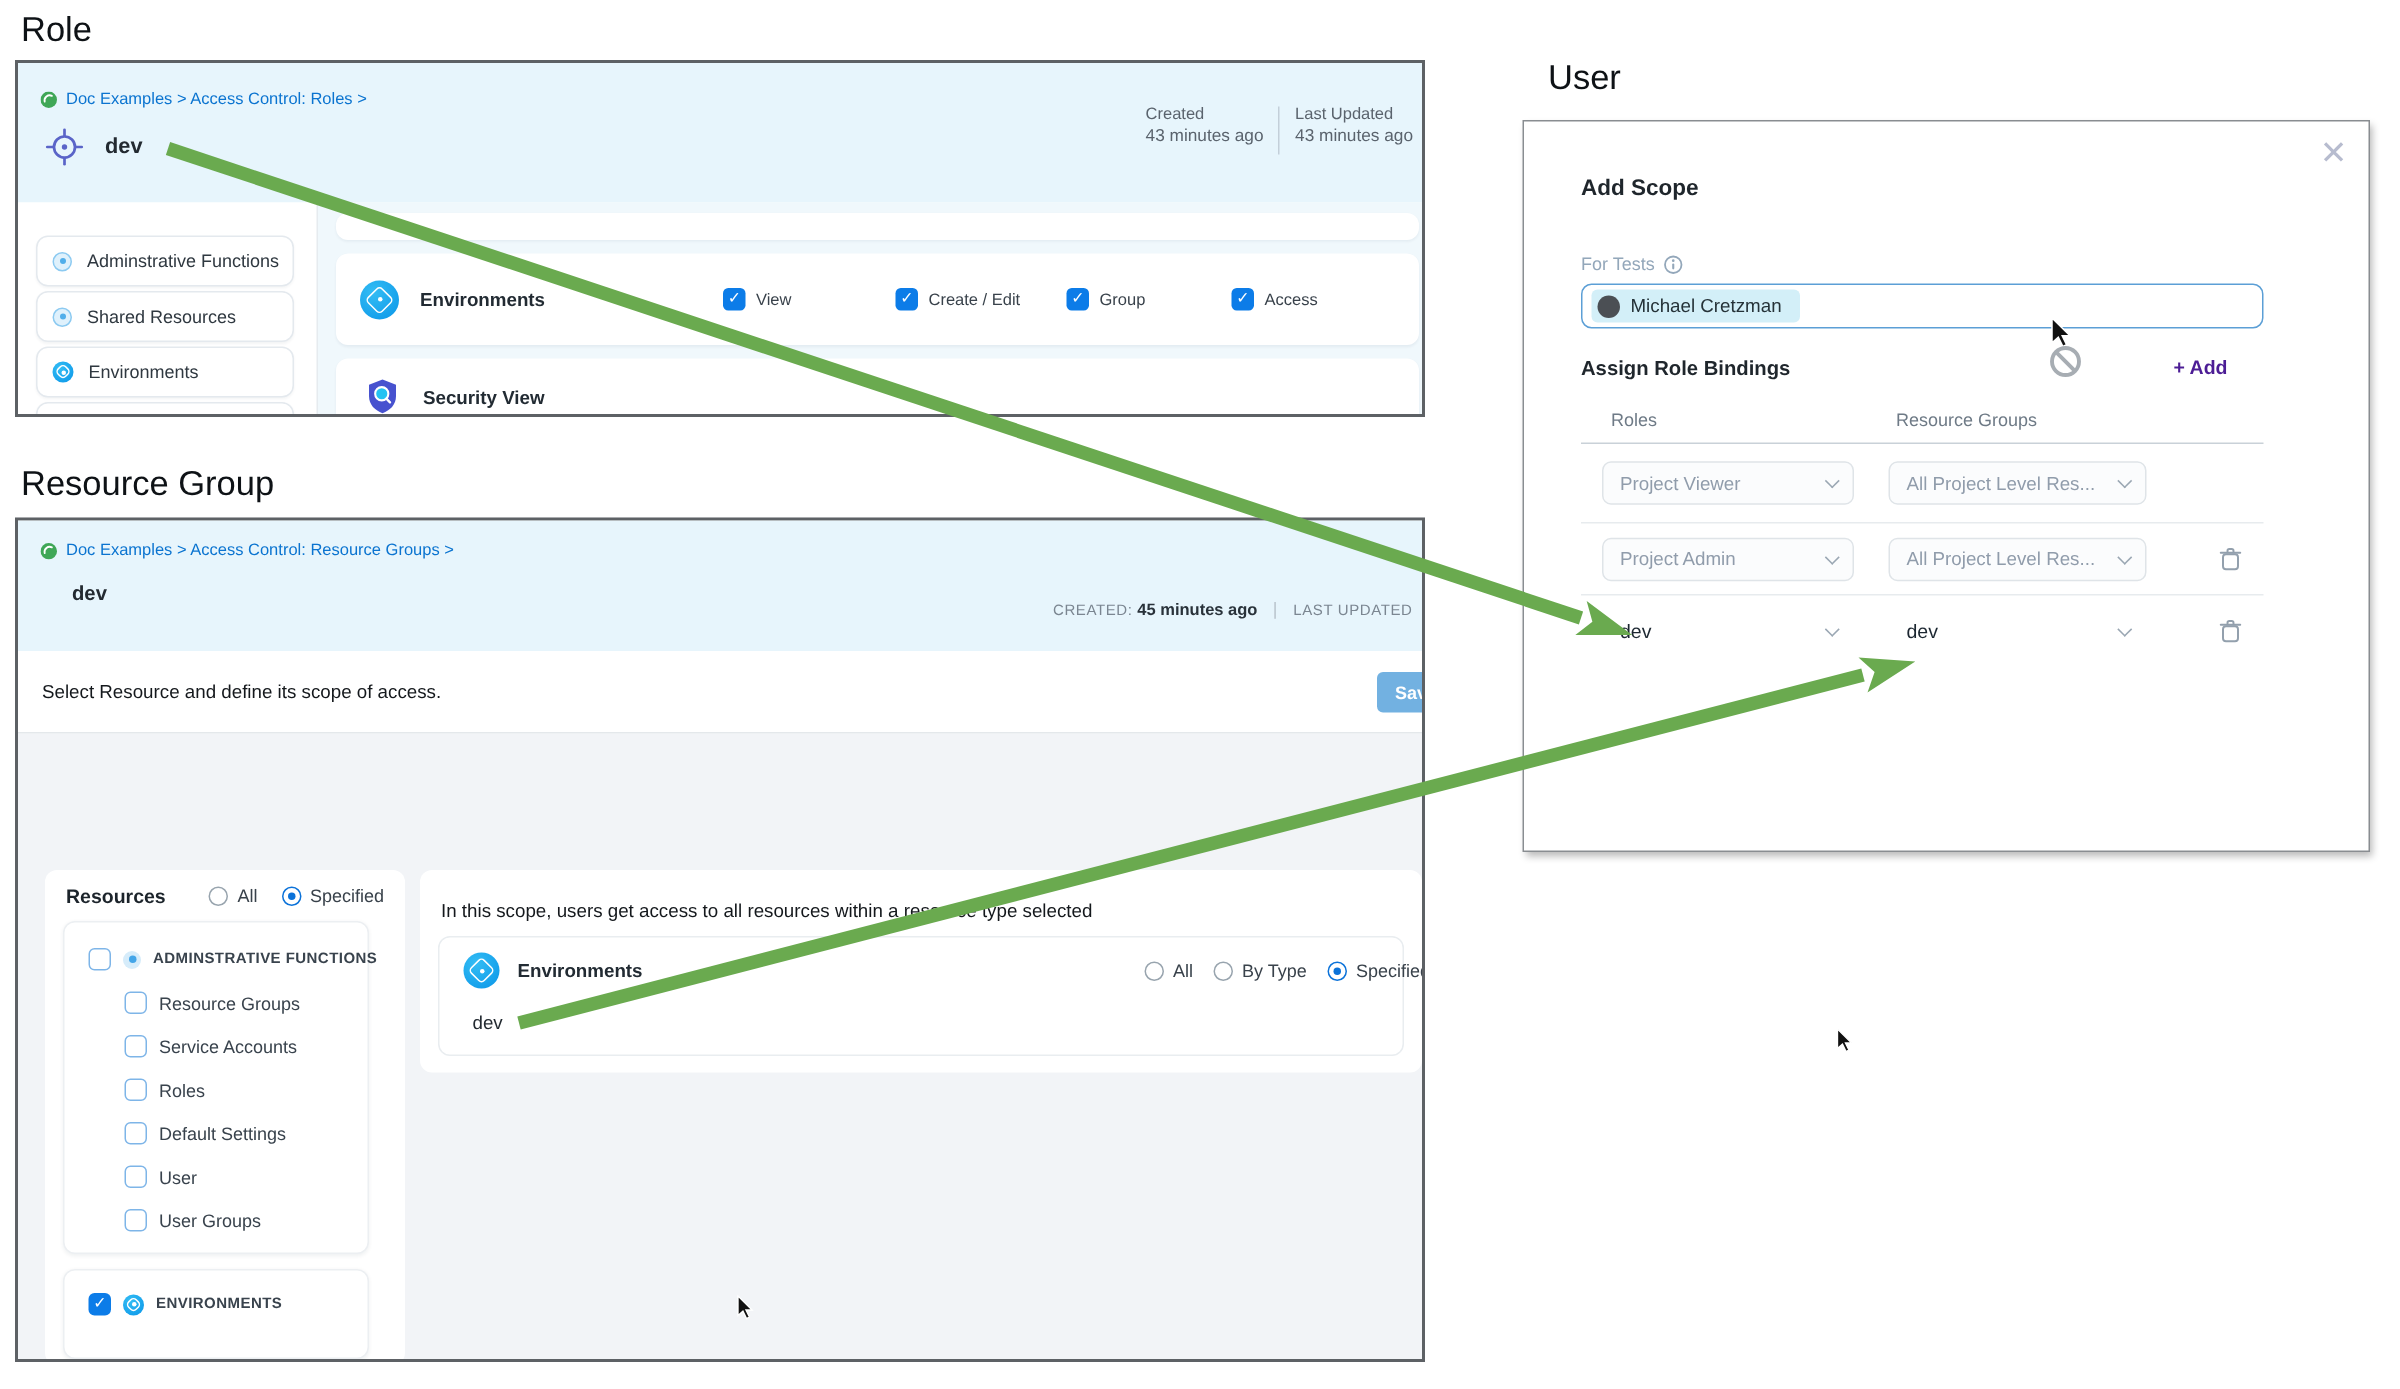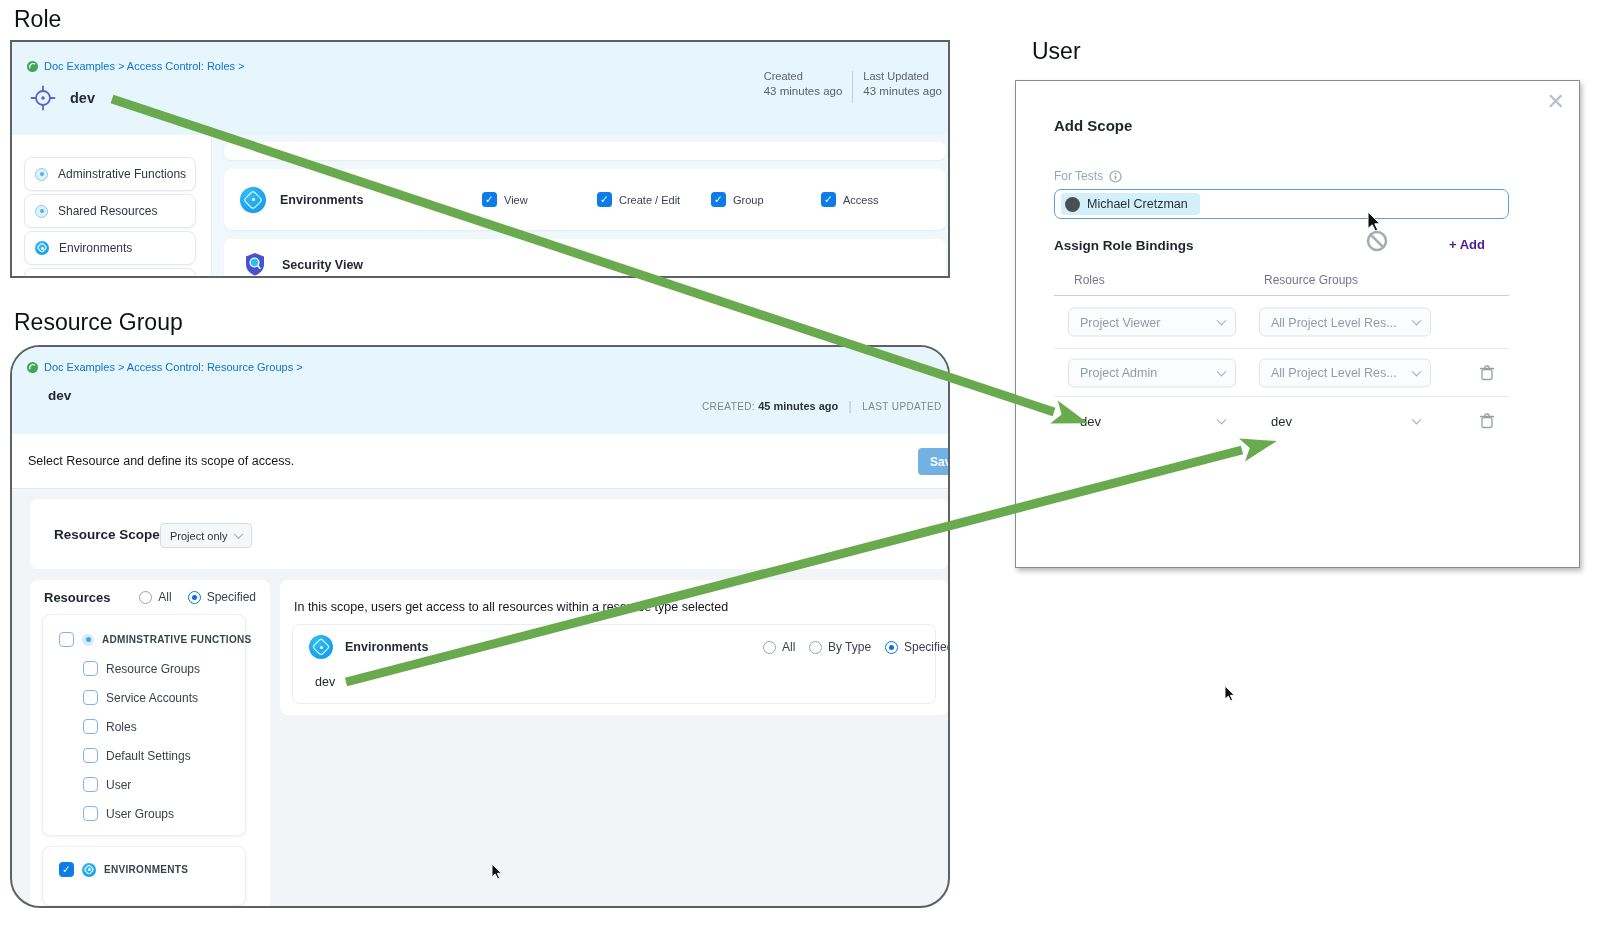--- a/index.html
+++ b/index.html
@@ -50,21 +50,21 @@
   .cb-group .cb-lbl { font-size:11px; color:#39424b; white-space:nowrap; }
   .sec-card { top:104px; height:60px; }
   .sec-card .row-id { position:absolute; left:20px; top:13px; display:flex; align-items:center; gap:16px; }
 
   .cb { width:15px; height:15px; border-radius:3.5px; flex:0 0 auto; position:relative; }
   .cb.checked { background:#0c7ce8; }
   .cb.checked::after { content:"\2713"; position:absolute; left:0; top:0; width:15px; height:15px; color:#fff; font-size:10.5px; line-height:15px; text-align:center; font-weight:700; }
   .cb.un { background:#fff; border:1.6px solid #7eb5e8; border-radius:4px; }
 
   
-  .rg-panel { left:10px; top:345px; width:940px; height:563px; background:#f2f4f7;border-radius:30px; }
+  .rg-panel { left:10px; top:345px; width:940px; height:563px; background:#f2f4f7; }
   .rg-panel .blue-header { height:87px; }
   .rg-panel .crumb { left:15px; top:14px; }
   .rg-title { position:absolute; left:36px; top:41px; font-size:13.5px; font-weight:700; color:#232a31; }
   .rg-meta { position:absolute; left:690px; top:52px; white-space:nowrap; font-size:10px; color:#7b8691; letter-spacing:.4px; }
   .rg-meta .strong { font-size:11px; color:#29323a; font-weight:700; letter-spacing:0; }
   .rg-meta .pipe { color:#b9c3cc; margin:0 7px; font-size:12px; }
   .rg-subbar { position:absolute; left:0; top:87px; width:100%; height:55px; background:#fff; border-bottom:1px solid #e4e8eb; }
   .rg-subbar .sub-txt { position:absolute; left:16px; top:20px; font-size:12.5px; color:#14181c; }
   .save-btn { position:absolute; left:906px; top:14px; width:56px; height:27px; background:#72b1e1; border:none; border-radius:4px; color:#fff; font-size:12px; font-weight:700; text-align:left; padding-left:12px; }
   .rg-content { position:absolute; left:0; top:142px; width:100%; height:421px; }
@@ -235,27 +235,20 @@
         <span class="strong">45 minutes ago</span>
         <span class="pipe">|</span>
         <span>LAST UPDATED</span>
       </div>
     </div>
     <div class="rg-subbar">
       <span class="sub-txt">Select Resource and define its scope of access.</span>
       <button class="save-btn">Save</button>
     </div>
     <div class="rg-content">
-      <div class="white-card scope-card">
-        <span class="sc-lbl">Resource Scope</span>
-        <div class="chip-select">
-          <span>Project only</span>
-          <span class="chev"></span>
-        </div>
-      </div>
 
       <div class="white-card resources-card">
         <div class="res-head">
           <span class="r-lbl">Resources</span>
           <span class="rd-group" style="margin-right:16px;">
             <span class="rd"></span>
             <span class="rd-lbl">All</span>
           </span>
           <span class="rd-group">
             <span class="rd sel"></span>

